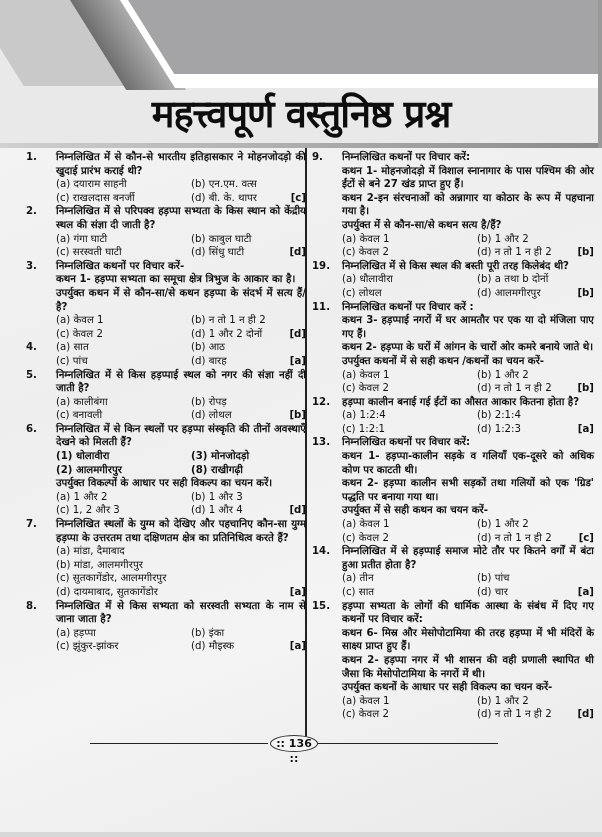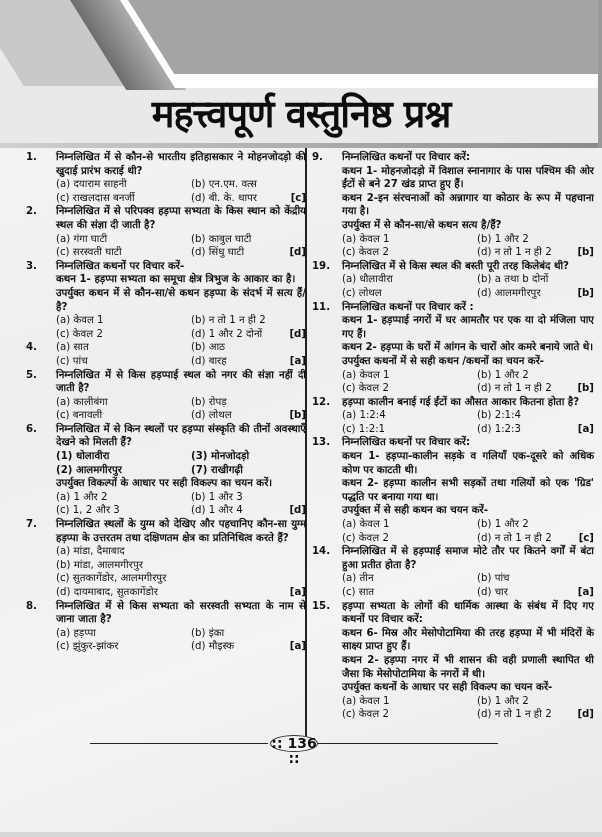--- a/index.html
+++ b/index.html
@@ -57,21 +57,21 @@
   .opts { display: grid; grid-template-columns: 135px 1fr 30px; }
   .opts.full { grid-template-columns: 1fr 30px; }
   .opt { white-space: nowrap; }
   .opt.bold { font-weight: bold; }
   .ans { font-weight: bold; text-align: right; }
   .bottom-rule-l { position: absolute; left: 90px; top: 743px; width: 178px; height: 1px; background: #222; }
   .bottom-rule-r { position: absolute; left: 318px; top: 743px; width: 180px; height: 1px; background: #222; }
   .pagenum {
     position: absolute; left: 270px; top: 735px; width: 48px; height: 17px;
     border: 1px solid #333; border-radius: 50%; background: #f4f4f4;
-    font-size: 14px; font-weight: bold; text-align: center; line-height: 15px;
+    font-size: 11px; font-weight: bold; text-align: center; line-height: 15px;
   }
   .bottom-strip { position: absolute; left: 0; top: 832px; width: 602px; height: 5px; background: #d8d8d8; }
 </style>
 </head>
 <body>
 
 <div class="page">
   <div class="banner">
     <div class="light"></div>
     <div class="stripe-left"></div>
@@ -148,21 +148,21 @@
         </div>
       </div>
       <div class="q">
         <span class="qnum">6.</span>
         <div class="qtext">निम्नलिखित में से किन स्थलों पर हड़प्पा संस्कृति की तीनों अवस्थाएँ देखने को मिलती हैं?</div>
         <div class="opts">
           <span class="opt bold">(1) धोलावीरा</span>
           <span class="opt bold">(3) मोनजोदड़ो</span>
           <span></span>
           <span class="opt bold">(2) आलमगीरपुर</span>
-          <span class="opt bold">(7) राखीगढ़ी</span>
+          <span class="opt bold">(8) राखीगढ़ी</span>
           <span></span>
         </div>
         <div class="stmt">उपर्युक्त विकल्पों के आधार पर सही विकल्प का चयन करें।</div>
         <div class="opts">
           <span class="opt">(a) 1 और 2</span>
           <span class="opt">(b) 1 और 3</span>
           <span></span>
           <span class="opt">(c) 1, 2 और 3</span>
           <span class="opt">(d) 1 और 4</span>
           <span class="ans">[d]</span>
@@ -219,21 +219,21 @@
           <span class="opt">(b) a तथा b दोनों</span>
           <span></span>
           <span class="opt">(c) लोथल</span>
           <span class="opt">(d) आलमगीरपुर</span>
           <span class="ans">[b]</span>
         </div>
       </div>
       <div class="q">
         <span class="qnum">11.</span>
         <div class="qtext">निम्नलिखित कथनों पर विचार करें :</div>
-        <div class="stmt">कथन 1- हड़प्पाई नगरों में घर आमतौर पर एक या दो मंजिला पाए गए हैं।</div>
+        <div class="stmt">कथन 3- हड़प्पाई नगरों में घर आमतौर पर एक या दो मंजिला पाए गए हैं।</div>
         <div class="stmt">कथन 2- हड़प्पा के घरों में आंगन के चारों ओर कमरे बनाये जाते थे।</div>
         <div class="stmt">उपर्युक्त कथनों में से सही कथन /कथनों का चयन करें-</div>
         <div class="opts">
           <span class="opt">(a) केवल 1</span>
           <span class="opt">(b) 1 और 2</span>
           <span></span>
           <span class="opt">(c) केवल 2</span>
           <span class="opt">(d) न तो 1 न ही 2</span>
           <span class="ans">[b]</span>
         </div>

